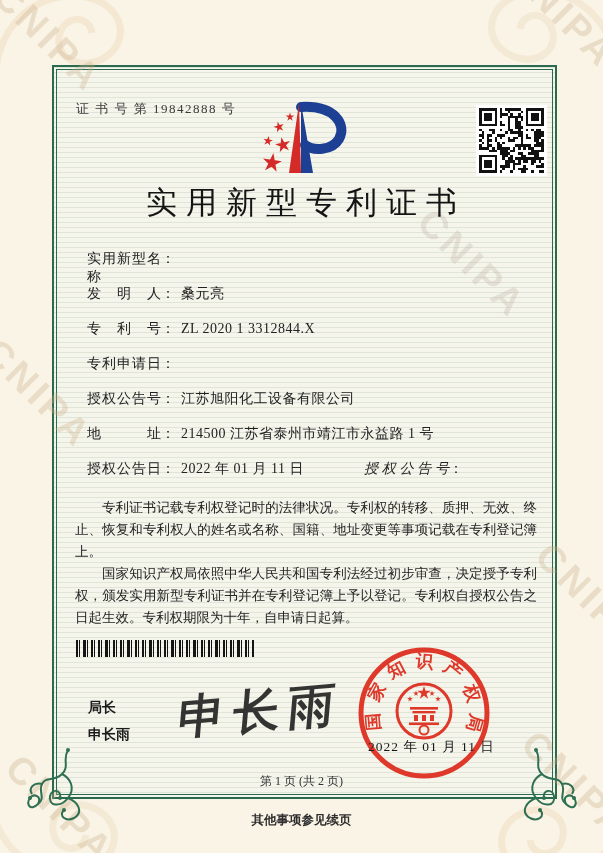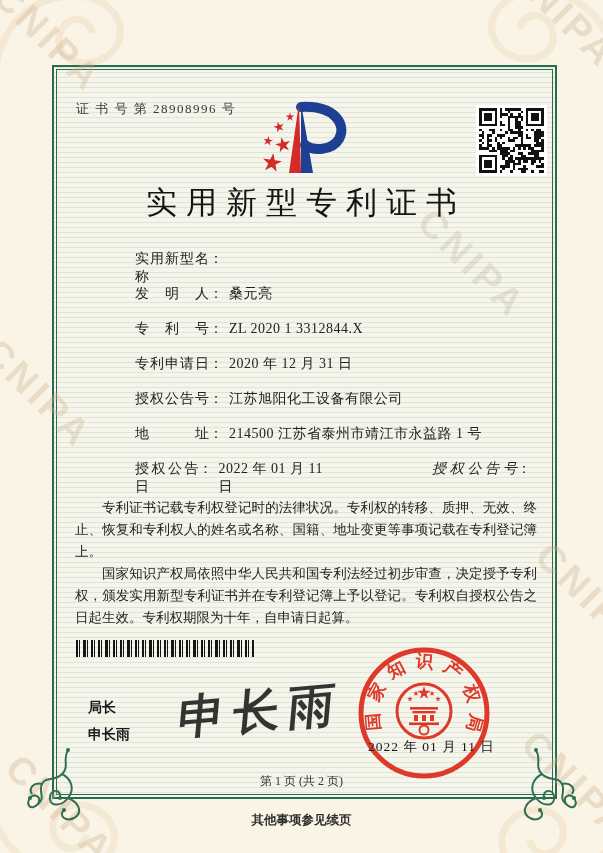--- a/index.html
+++ b/index.html
@@ -33,21 +33,21 @@
   .cert-no { position:absolute; z-index:2; left:76px; top:100px; font-size:13px; letter-spacing:1.5px; color:#3a3a3a; }
   .logo { position:absolute; z-index:2; left:243px; top:99px; width:116px; height:80px; }
   .qr { position:absolute; z-index:2; left:476px; top:105px; width:71px; height:71px; background:#fff; padding:3px; }
   .qr svg { width:100%; height:100%; display:block; }
   .title {
     position:absolute; z-index:2; left:0; right:0; top:182px; text-align:center;
     font-size:31px; font-weight:400; letter-spacing:9px; color:#141414; text-indent:9px;
   }
   .fields { position:absolute; z-index:2; left:87px; top:250px; width:450px; font-size:14px; color:#222; }
   .frow { height:35px; display:flex; align-items:flex-start; line-height:18px; }
-  .flabel { display:inline-block; width:74px; text-align:justify; text-align-last:justify;margin-left:48px; }
+  .flabel { display:inline-block; width:74px; text-align:justify; text-align-last:justify; }
   .fcolon { margin-right:6px; }
   .fvalue { letter-spacing:.5px; }
   .frow .second { margin-left:60px; display:flex; }
   .frow .second .flabel { width:85px;font-style:italic; }
   .body-text { position:absolute; z-index:2; left:75px; top:497px; width:462px; font-size:13.5px; line-height:22px; text-align:justify; color:#242424; }
   .body-text p { text-indent:2em; }
   .barcode {
     position:absolute; z-index:2; left:76px; top:640px; width:179px; height:17px;
     background-image:repeating-linear-gradient(90deg,
       #141414 0 2px, transparent 2px 3px,
@@ -122,21 +122,21 @@
       <path d="M18,36 C10,34 4,40 8,46"></path>
     </g>
     <g fill="#2f7053">
       <circle cx="6" cy="50" r="2"></circle>
         <circle cx="40" cy="62" r="2"></circle>
         <circle cx="36" cy="50" r="2"></circle>
         <circle cx="44" cy="2" r="2"></circle>
     </g>
   </svg>
 
-  <div class="cert-no">证 书 号 第 28908996 号</div>
+  <div class="cert-no">证 书 号 第 19842888 号</div>
 
   <svg class="logo" viewBox="0 0 116 80">
     <path d="M58,8 C92,6 104,26 96,40 C89,52 70,52 62,46" fill="none" stroke="#1d3f94" stroke-width="10" stroke-linecap="round"></path>
     <polygon points="56,4 46,74 58,74" fill="#d42a28"></polygon>
     <polygon points="58,4 58,74 70,74" fill="#1d3f94"></polygon>
     <g fill="#d42a28">
       <path transform="translate(47,18) scale(4.5)" d="M0,-1 L0.588,0.809 L-0.951,-0.309 L0.951,-0.309 L-0.588,0.809 Z"></path>
       <path transform="translate(36,28) scale(5.5) rotate(-15)" d="M0,-1 L0.588,0.809 L-0.951,-0.309 L0.951,-0.309 L-0.588,0.809 Z"></path>
       <path transform="translate(25,42) scale(5) rotate(10)" d="M0,-1 L0.588,0.809 L-0.951,-0.309 L0.951,-0.309 L-0.588,0.809 Z"></path>
       <path transform="translate(40,46) scale(8) rotate(-12)" d="M0,-1 L0.588,0.809 L-0.951,-0.309 L0.951,-0.309 L-0.588,0.809 Z"></path>
@@ -394,21 +394,20 @@
       <span class="fvalue">桑元亮</span>
     </div>
     <div class="frow">
       <span class="flabel">专利号</span>
         <span class="fcolon">：</span>
       <span class="fvalue">ZL 2020 1 3312844.X</span>
     </div>
     <div class="frow">
       <span class="flabel">专利申请日</span>
         <span class="fcolon">：</span>
-      <span class="fvalue">2020 年 12 月 31 日</span>
     </div>
     <div class="frow">
       <span class="flabel">授权公告号</span>
         <span class="fcolon">：</span>
       <span class="fvalue">江苏旭阳化工设备有限公司</span>
     </div>
     <div class="frow">
       <span class="flabel">地址</span>
         <span class="fcolon">：</span>
       <span class="fvalue">214500 江苏省泰州市靖江市永益路 1 号</span>

